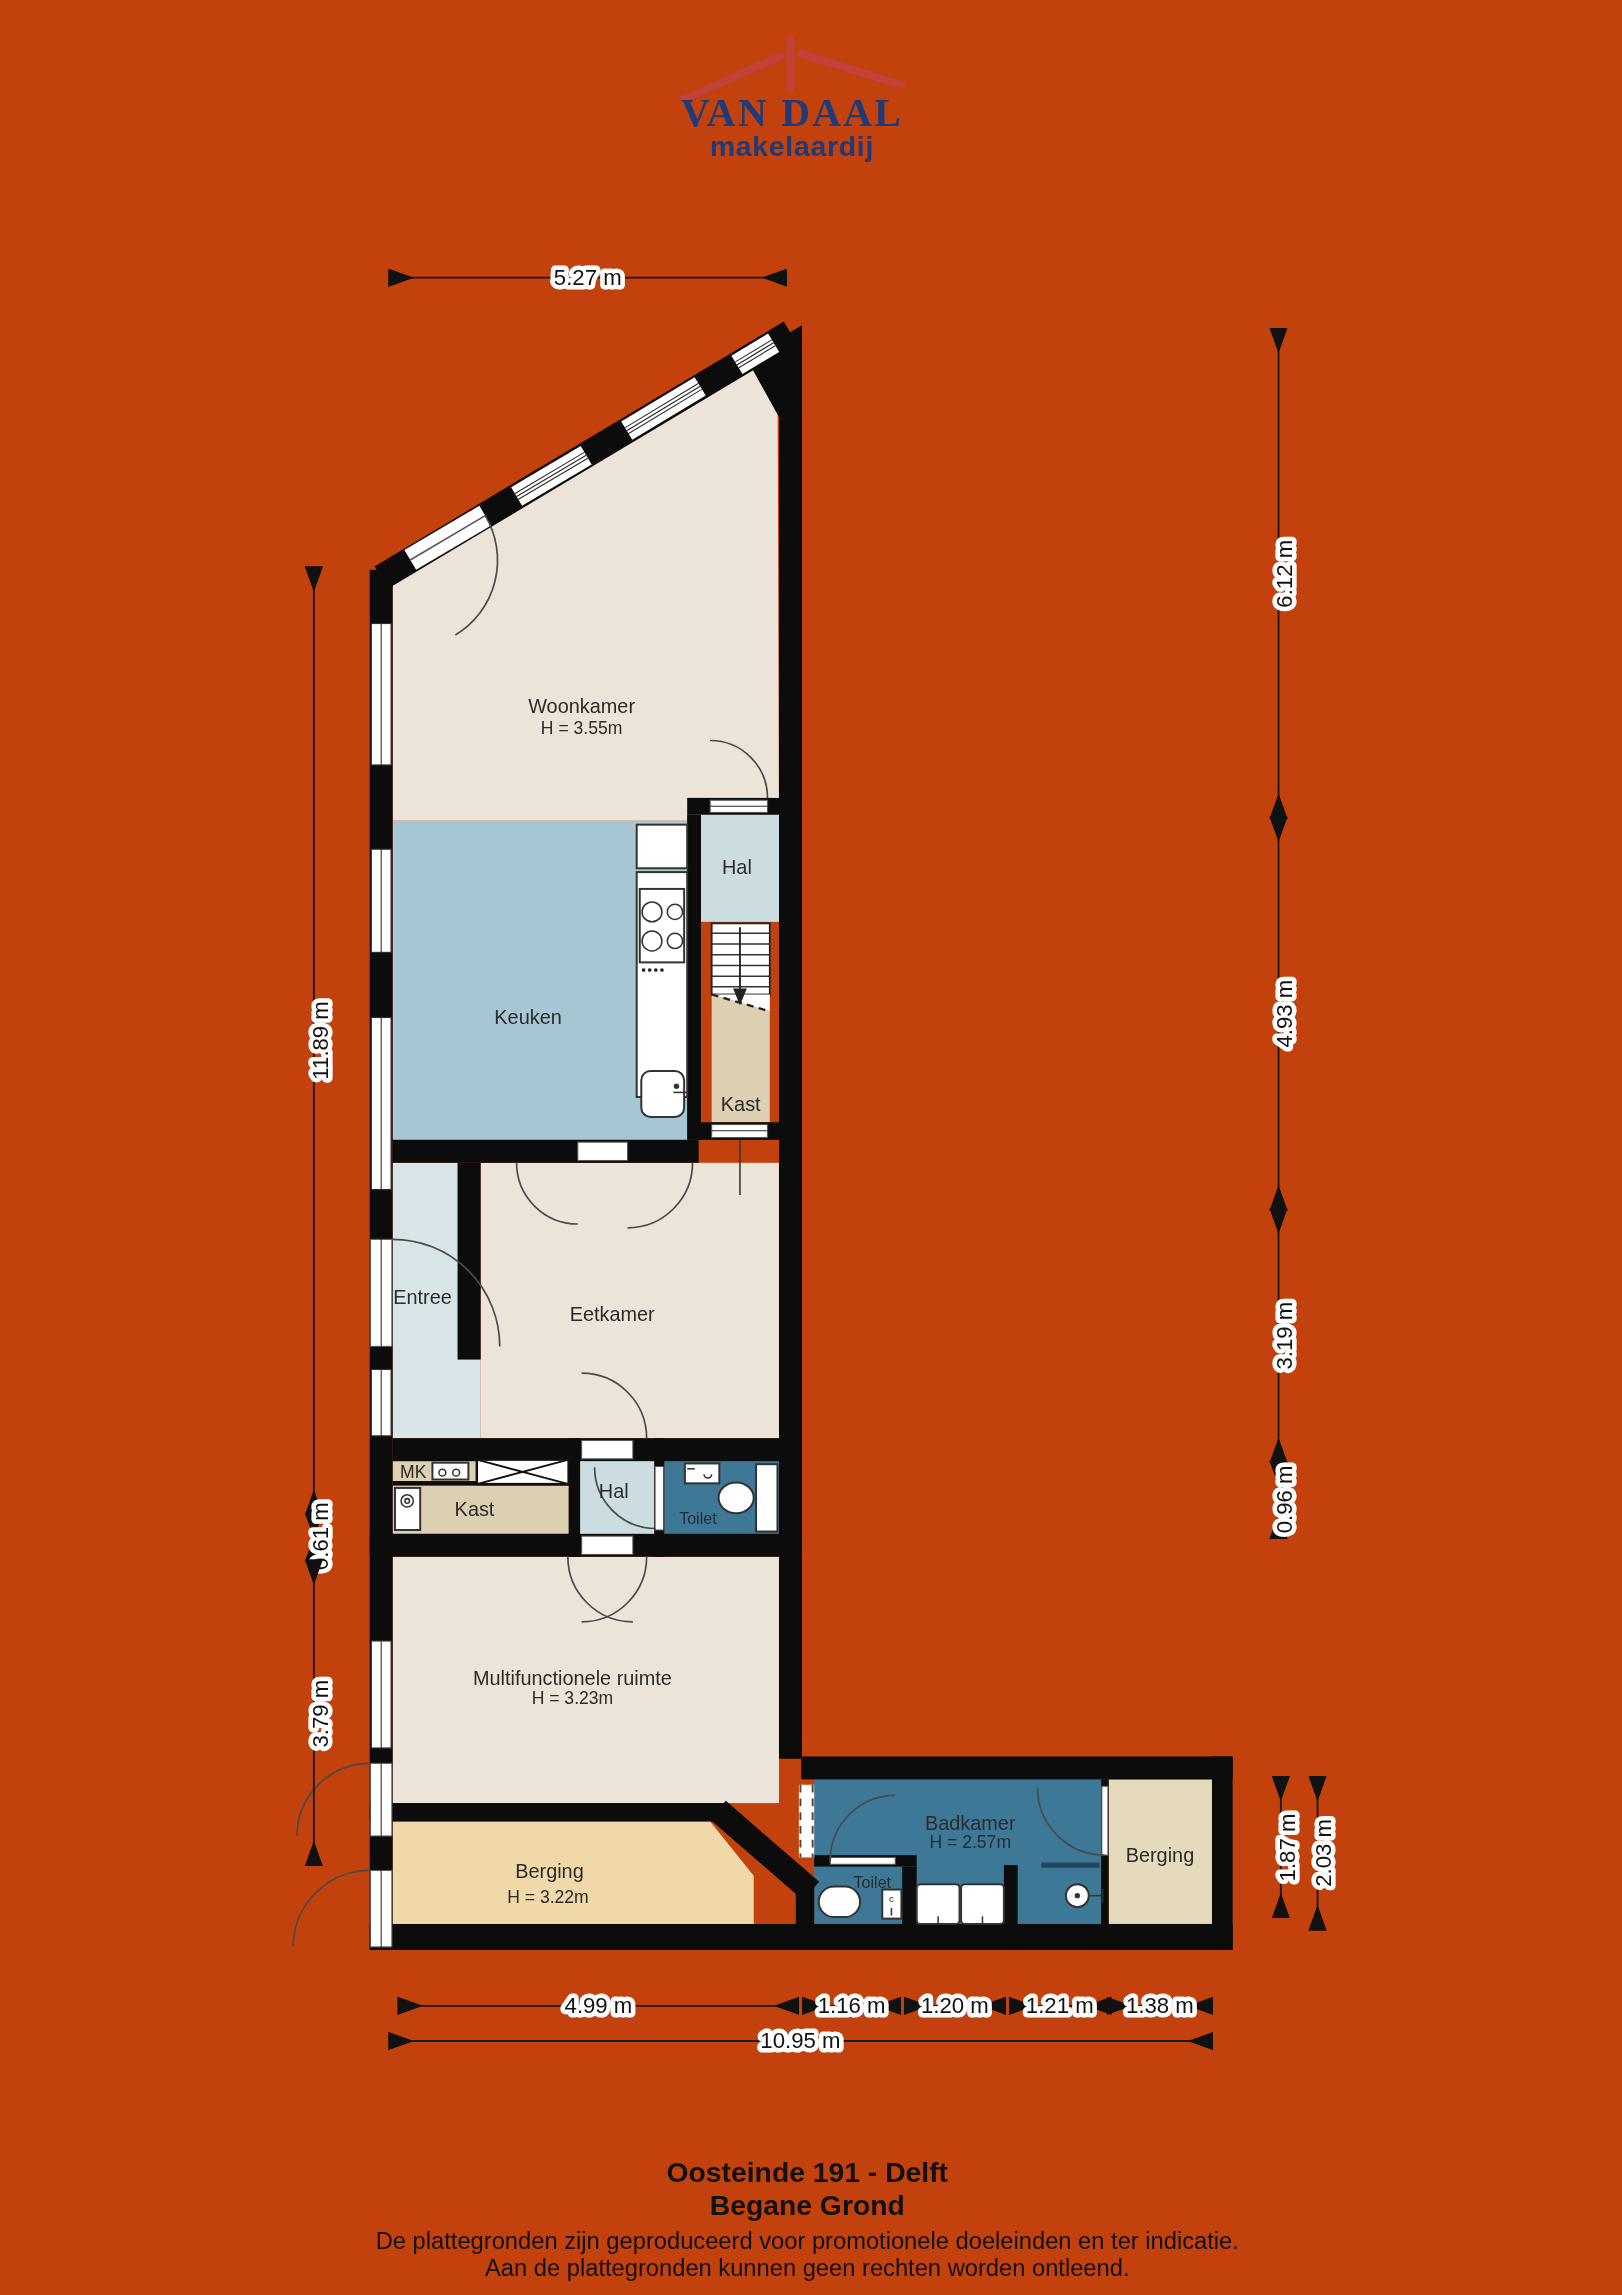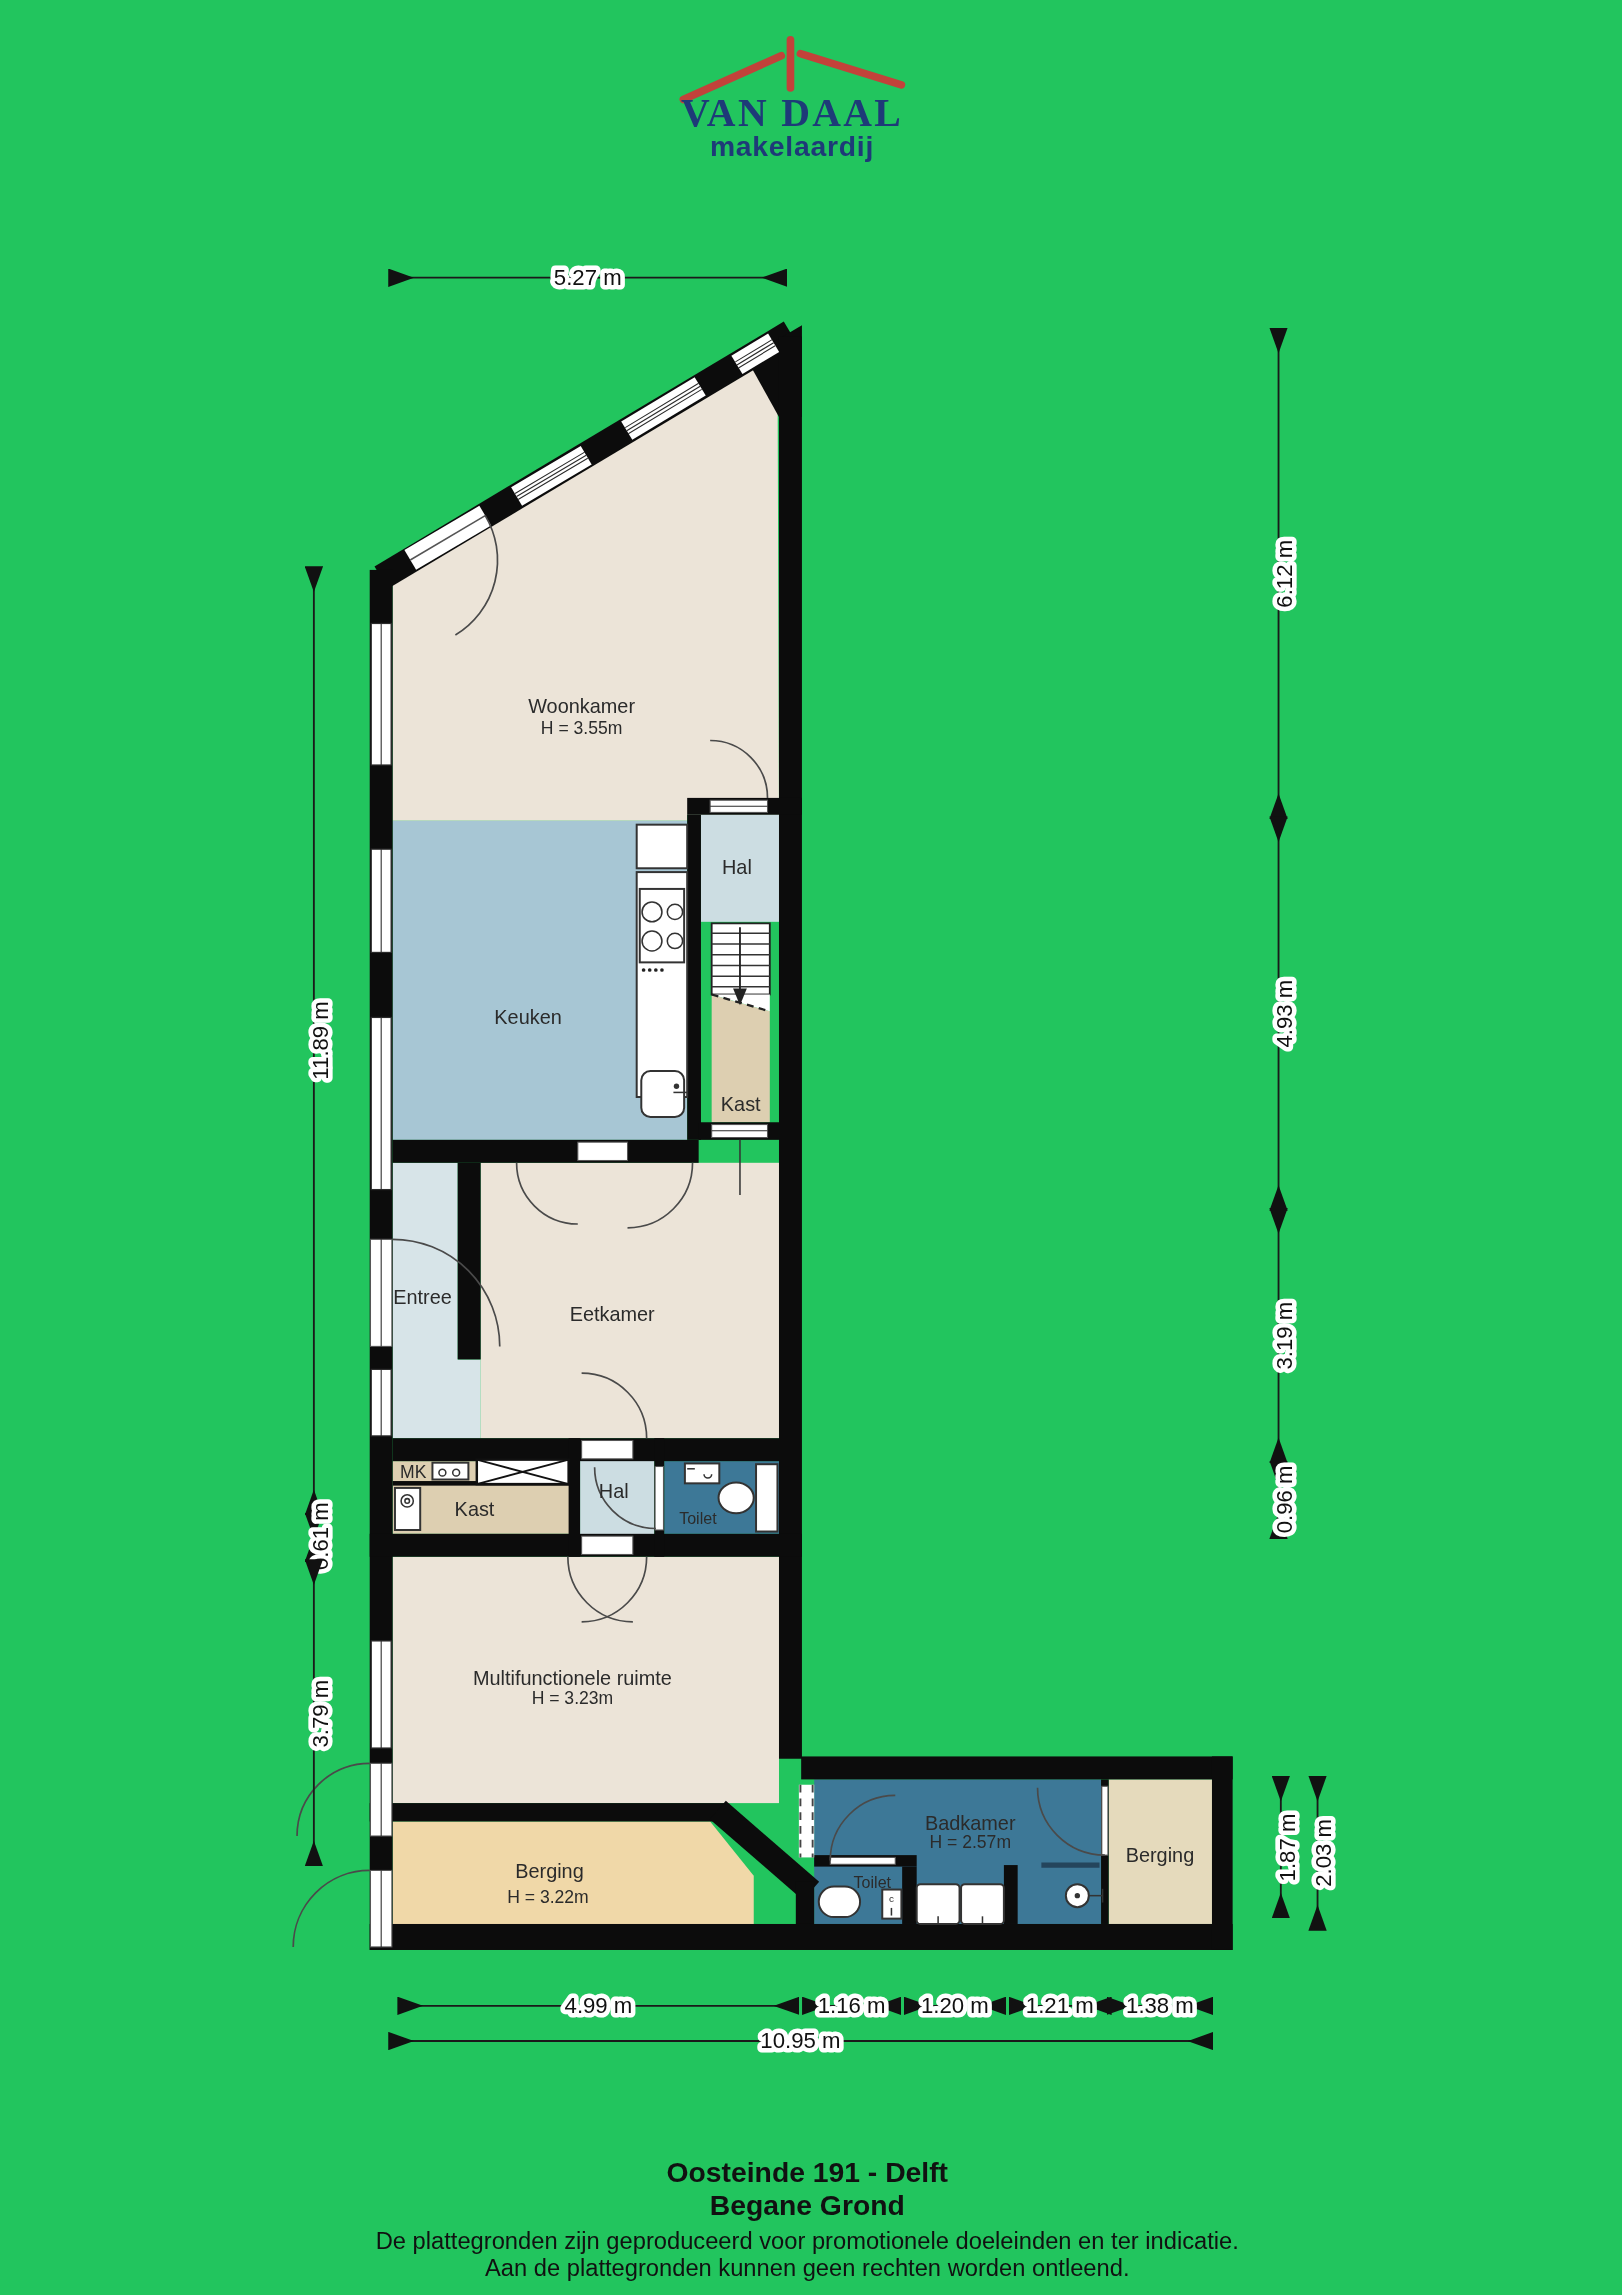--- a/index.html
+++ b/index.html
@@ -1,16 +1,16 @@
 <!DOCTYPE html>
 <html style="font-size:12.2px"><head>
 <meta charset="utf-8">
 <style>
   html,body{margin:0;padding:0;background:#ffffff;}
-  #page{position:relative;width:1623px;height:2295px;background:#22c55e;overflow:hidden;}
+  #page{position:relative;width:1623px;height:2295px;background:#c2410c;overflow:hidden;}
   svg{position:absolute;left:0;top:0;}
   .wall{fill:#0c0c0c;stroke:none;}
   .lbl{font-family:"Liberation Sans",sans-serif;fill:#2b2b2b;text-anchor:middle;} .s26{font-size:26px;} .s23{font-size:23px;} .s21{font-size:21px;}
   .dim{stroke:#1a1a1a;stroke-width:2.4;fill:none;}
   .dtx{font-family:"Liberation Sans",sans-serif;font-size:29px;fill:#111;text-anchor:middle;
        paint-order:stroke;stroke:#ffffff;stroke-width:12px;stroke-linejoin:round;}
   .arc{fill:none;stroke:#4a4a4a;stroke-width:2.2;}
   .win{fill:#ffffff;stroke:#2b2b2b;stroke-width:1.6;}
   .winline{stroke:#2b2b2b;stroke-width:1.4;}
   .door{fill:#ffffff;stroke:#555;stroke-width:1.4;}

